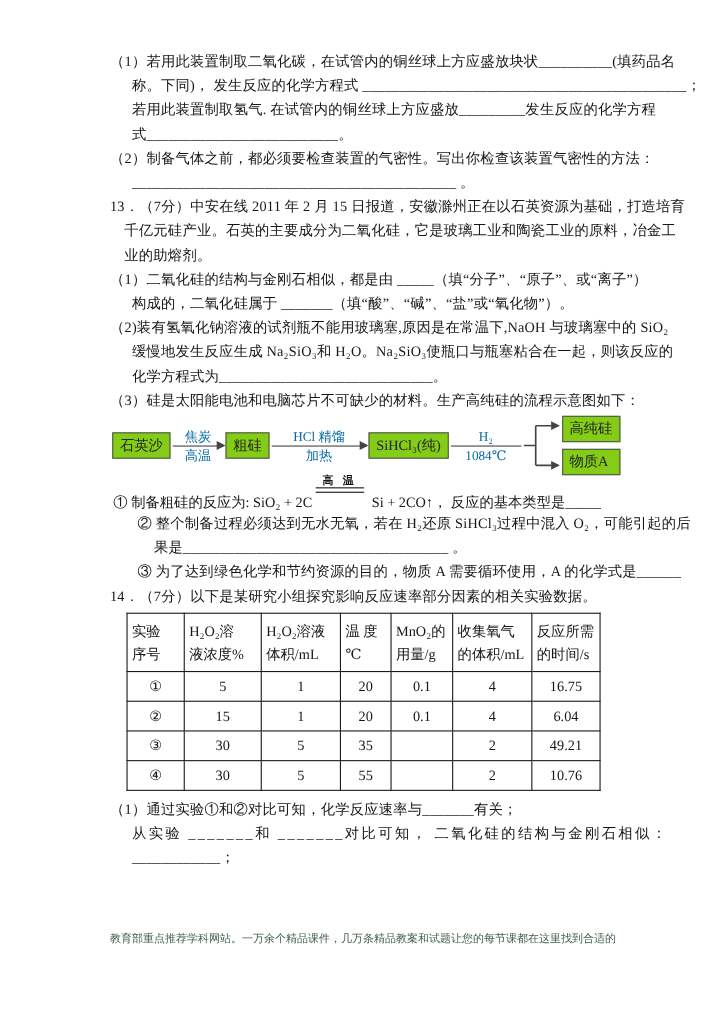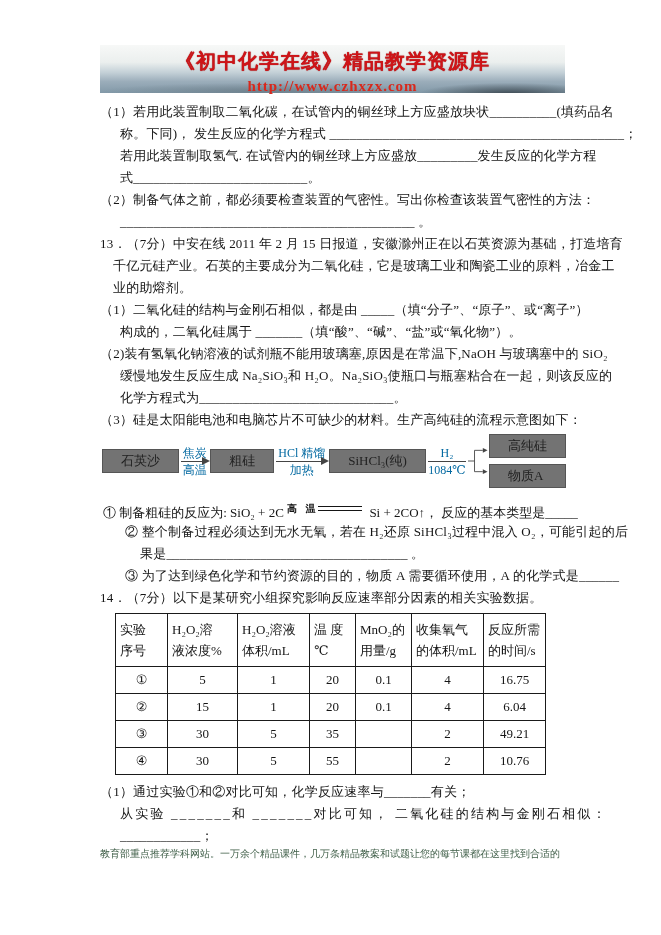--- a/index.html
+++ b/index.html
@@ -24,28 +24,28 @@
   .ln{font-size:13px;line-height:22px;white-space:nowrap;letter-spacing:.2px;}
   .cont{margin-left:20px;}
   .h13{margin-left:13px;}
   .sub2{margin-left:25px;}
   .sub2c{margin-left:40px;}
   .sp{letter-spacing:2.2px;}
 
   
   .eq{height:30px;display:flex;align-items:flex-end;line-height:17px;margin-left:3px;
       font-size:13px;white-space:nowrap;}
-  .cond{display:inline-flex;flex-direction:row;align-items:center;margin:0 7px 7px 3px;}
+  .cond{display:inline-flex;flex-direction:column;align-items:center;margin:0 7px 17px 3px;}
   .ctext{font-size:10px;line-height:11px;letter-spacing:3px;font-weight:bold;}
   .cline{width:44px;height:3px;border-top:1px solid #151515;border-bottom:1px solid #151515;}
 
   
   .flow{display:flex;align-items:center;height:56px;margin:2px 0 2px 2px;}
-  .fbox{border:1px solid #555;padding:2px 18px;font-size:13px;white-space:nowrap;
-        background:#737373;color:#222;}
+  .fbox{border:1px solid #555;padding:2px 6px;font-size:13px;white-space:nowrap;
+        background:#84cc16;color:#222;}
   .farrow{display:flex;flex-direction:column;align-items:center;margin:0 2px;color:#0369a1;}
   .farrow .lbl{font-size:12px;line-height:14px;white-space:nowrap;}
   .shaft{position:relative;width:100%;height:0;border-top:1.5px solid #444;margin:1px 0;}
   .shaft.ah::after{content:"";position:absolute;right:-2px;top:-5px;width:0;height:0;
     border-left:8px solid #444;border-top:4.5px solid transparent;border-bottom:4.5px solid transparent;}
   .fcol{display:flex;flex-direction:column;gap:6px;margin-left:1px;}
 
   
   .xtable{border-collapse:collapse;table-layout:fixed;width:430px;margin:4px 0 6px 15px;}
   .xtable td{border:1px solid #1a1a1a;font-size:13px;padding:1px 3px;text-align:center;
@@ -56,24 +56,20 @@
   .footer{position:absolute;left:100px;top:846px;width:465px;
     font-family:"Liberation Sans","DejaVu Sans",sans-serif;
     font-size:10px;font-weight:normal;color:#41604a;line-height:16px;white-space:nowrap;}
 </style>
 </head>
 <body>
 
 <div class="page">
   <div class="content">
 
-    <div class="banner">
-      <div class="btitle">《初中化学在线》精品教学资源库</div>
-      <div class="burl">http://www.czhxzx.com</div>
-    </div>
 
     <div class="ln">（1）若用此装置制取二氧化碳，在试管内的铜丝球上方应盛放块状__________(填药品名</div>
     <div class="ln cont">称。下同)， 发生反应的化学方程式 ____________________________________________；</div>
     <div class="ln cont">若用此装置制取氢气. 在试管内的铜丝球上方应盛放_________发生反应的化学方程</div>
     <div class="ln cont">式__________________________。</div>
     <div class="ln">（2）制备气体之前，都必须要检查装置的气密性。写出你检查该装置气密性的方法：</div>
     <div class="ln cont">____________________________________________ 。</div>
 
     <div class="ln">13．（7分）中安在线 2011 年 2 月 15 日报道，安徽滁州正在以石英资源为基础，打造培育</div>
     <div class="ln h13">千亿元硅产业。石英的主要成分为二氧化硅，它是玻璃工业和陶瓷工业的原料，冶金工</div>

